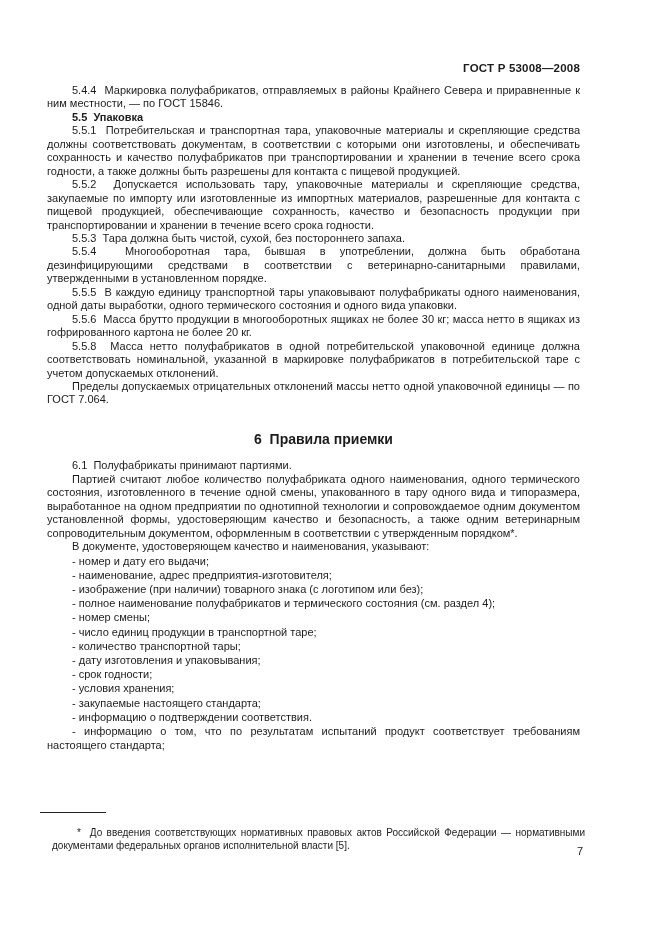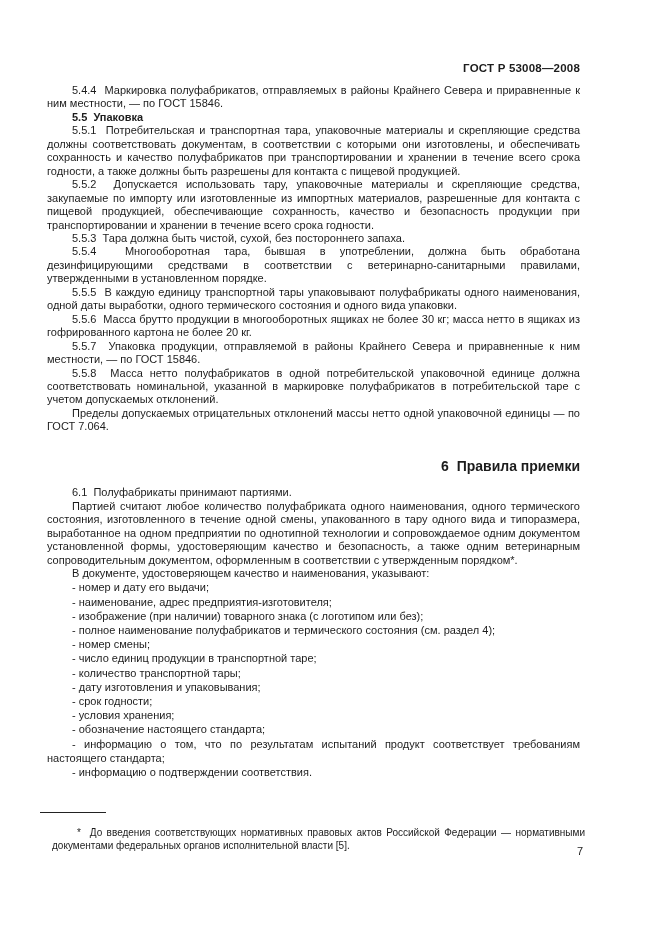--- a/index.html
+++ b/index.html
@@ -36,21 +36,21 @@
     text-indent: 25px;
   }
   p.subheading {
     font-weight: bold;
   }
   h2.section-heading {
     font-size: 14px;
     font-weight: bold;
     margin: 26px 0 13px 0;
     text-indent: 20px;
-    text-align: right;
+    text-align: center;
   }
   p.list-item {
     line-height: 14.2px;
   }
   .footnote-rule {
     position: absolute;
     top: 812px; left: 40px;
     width: 66px; height: 0;
     border-top: 1px solid #222222;
   }
@@ -79,43 +79,42 @@
 
   <div class="content">
     <p>5.4.4&nbsp; Маркировка полуфабрикатов, отправляемых в районы Крайнего Севера и приравненные к ним местности, — по ГОСТ 15846.</p>
     <p class="subheading">5.5&nbsp; Упаковка</p>
     <p>5.5.1&nbsp; Потребительская и транспортная тара, упаковочные материалы и скрепляющие средства должны соответствовать документам, в соответствии с которыми они изготовлены, и обеспечивать сохранность и качество полуфабрикатов при транспортировании и хранении в течение всего срока годности, а также должны быть разрешены для контакта с пищевой продукцией.</p>
     <p>5.5.2&nbsp; Допускается использовать тару, упаковочные материалы и скрепляющие средства, закупаемые по импорту или изготовленные из импортных материалов, разрешенные для контакта с пищевой продукцией, обеспечивающие сохранность, качество и безопасность продукции при транспортировании и хранении в течение всего срока годности.</p>
     <p>5.5.3&nbsp; Тара должна быть чистой, сухой, без постороннего запаха.</p>
     <p>5.5.4&nbsp; Многооборотная тара, бывшая в употреблении, должна быть обработана дезинфицирующими средствами в соответствии с ветеринарно-санитарными правилами, утвержденными в установленном порядке.</p>
     <p>5.5.5&nbsp; В каждую единицу транспортной тары упаковывают полуфабрикаты одного наименования, одной даты выработки, одного термического состояния и одного вида упаковки.</p>
     <p>5.5.6&nbsp; Масса брутто продукции в многооборотных ящиках не более 30 кг; масса нетто в ящиках из гофрированного картона не более 20 кг.</p>
-    <p>5.5.7&nbsp; Упаковка продукции, отправляемой в районы Крайнего Севера и приравненные к ним местности, — по ГОСТ 15846.</p>
     <p>5.5.8&nbsp; Масса нетто полуфабрикатов в одной потребительской упаковочной единице должна соответствовать номинальной, указанной в маркировке полуфабрикатов в потребительской таре с учетом допускаемых отклонений.</p>
     <p>Пределы допускаемых отрицательных отклонений массы нетто одной упаковочной единицы — по ГОСТ 7.064.</p>
 
     <h2 class="section-heading">6&nbsp; Правила приемки</h2>
 
     <p>6.1&nbsp; Полуфабрикаты принимают партиями.</p>
     <p>Партией считают любое количество полуфабриката одного наименования, одного термического состояния, изготовленного в течение одной смены, упакованного в тару одного вида и типоразмера, выработанное на одном предприятии по однотипной технологии и сопровождаемое одним документом установленной формы, удостоверяющим качество и безопасность, а также одним ветеринарным сопроводительным документом, оформленным в соответствии с утвержденным порядком*.</p>
     <p>В документе, удостоверяющем качество и наименования, указывают:</p>
 
     <p class="list-item">- номер и дату его выдачи;</p>
     <p class="list-item">- наименование, адрес предприятия-изготовителя;</p>
     <p class="list-item">- изображение (при наличии) товарного знака (с логотипом или без);</p>
     <p class="list-item">- полное наименование полуфабрикатов и термического состояния (см. раздел 4);</p>
     <p class="list-item">- номер смены;</p>
     <p class="list-item">- число единиц продукции в транспортной таре;</p>
     <p class="list-item">- количество транспортной тары;</p>
     <p class="list-item">- дату изготовления и упаковывания;</p>
     <p class="list-item">- срок годности;</p>
     <p class="list-item">- условия хранения;</p>
-    <p class="list-item">- обозначение настоящего стандарта;</p>
+    <p class="list-item">- закупаемые настоящего стандарта;</p>
+    <p class="list-item">- информацию о подтверждении соответствия.</p>
     <p class="list-item">- информацию о том, что по результатам испытаний продукт соответствует требованиям настоящего стандарта;</p>
-    <p class="list-item">- информацию о подтверждении соответствия.</p>
   </div>
 
   <div class="footnote-rule"></div>
   <p class="footnote">*&nbsp; До введения соответствующих нормативных правовых актов Российской Федерации — нормативными документами федеральных органов исполнительной власти [5].</p>
 
   <div class="page-number">7</div>
 
 </div>
 
 </body></html>

